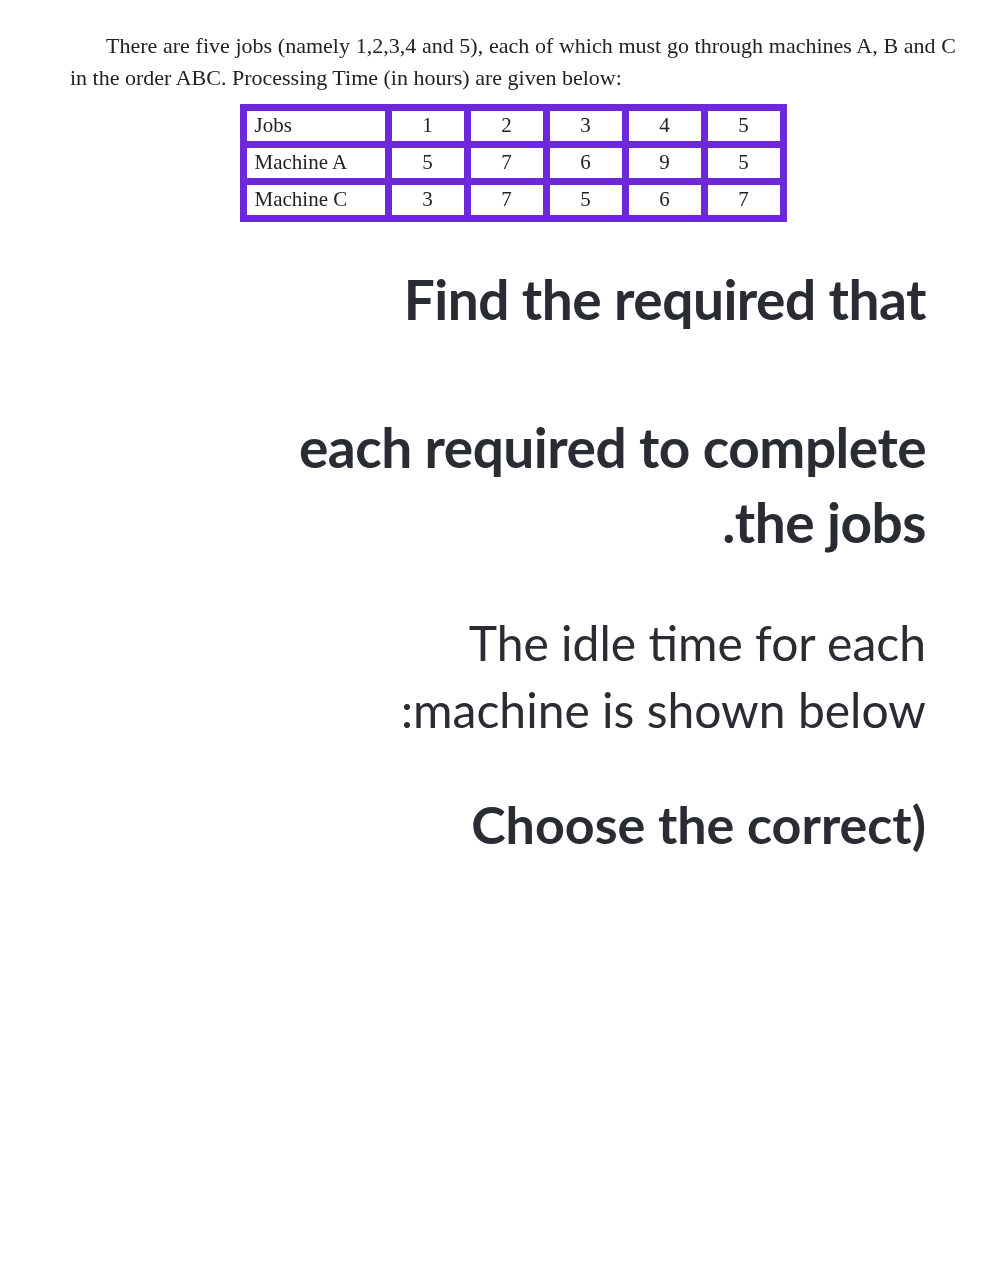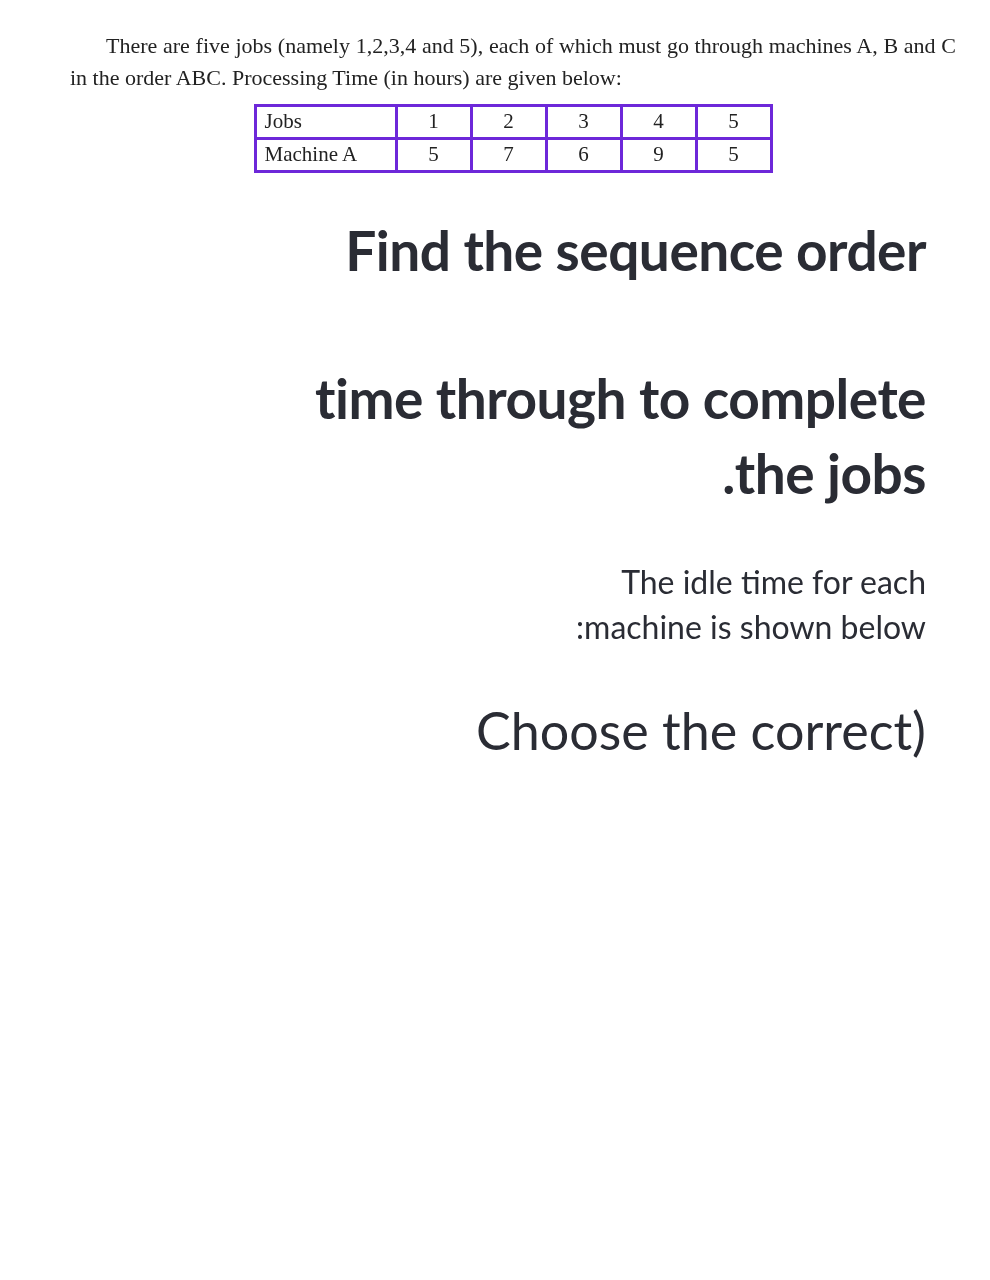--- a/index.html
+++ b/index.html
@@ -28,21 +28,21 @@
     display: flex;
     justify-content: center;
     margin: 6px 0 30px 0;
   }
   table.data {
     border-collapse: collapse;
     font-family: "Times New Roman", serif;
     font-size: 21px;
   }
   table.data td {
-    border: 3px solid #6d28d9;
+    border: 7px solid #6d28d9;
     padding: 2px 10px;
     text-align: center;
     min-width: 52px;
     height: 26px;
   }
   table.data td.rowlabel {
     text-align: left;
     padding-left: 8px;
     padding-right: 20px;
     min-width: 110px;
@@ -56,31 +56,31 @@
     font-size: 55px;
     font-weight: 700;
     color: #2a2c34;
     text-align: right;
     line-height: 1.35;
     letter-spacing: -0.5px;
     margin-bottom: 50px;
   }
   .question-sub {
     font-family: "Lato", "Segoe UI", Arial, sans-serif;
-    font-size: 32px;
+    font-size: 48px;
     font-weight: 400;
     color: #2a2c34;
     text-align: right;
     line-height: 1.4;
     margin-bottom: 45px;
   }
   .question-choose {
     font-family: "Lato", "Segoe UI", Arial, sans-serif;
     font-size: 52px;
-    font-weight: 400;
+    font-weight: 700;
     color: #2a2c34;
     text-align: right;
     line-height: 1.4;
   }
 </style>
 </head>
 <body>
 
 <div class="page">
 
@@ -98,29 +98,37 @@
         <td>5</td>
       </tr>
       <tr>
         <td class="rowlabel">Machine A</td>
         <td>5</td>
         <td>7</td>
         <td>6</td>
         <td>9</td>
         <td>5</td>
       </tr>
+      <tr>
+        <td class="rowlabel">Machine C</td>
+        <td>3</td>
+        <td>7</td>
+        <td>5</td>
+        <td>6</td>
+        <td>7</td>
+      </tr>
     </tbody>
       </table>
   </div>
 
   <div class="question-block">
     <div class="question-main">
-      <span>Find the sequence order</span><br>
+      <span>Find the required that</span><br>
       <br>
-      <span>time through to complete</span><br>
+      <span>each required to complete</span><br>
       <span>.the jobs</span>
     </div>
 
     <div class="question-sub">
       <span>The idle time for each</span><br>
       <span>:machine is shown below</span>
     </div>
 
     <div class="question-choose">
       <span>Choose the correct)</span><br>

